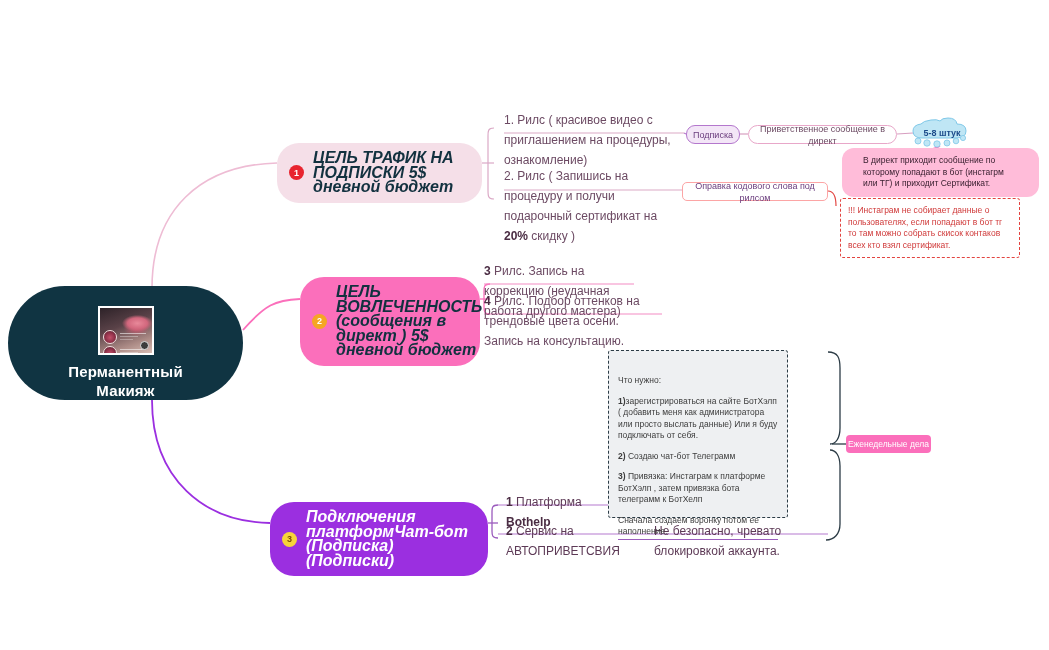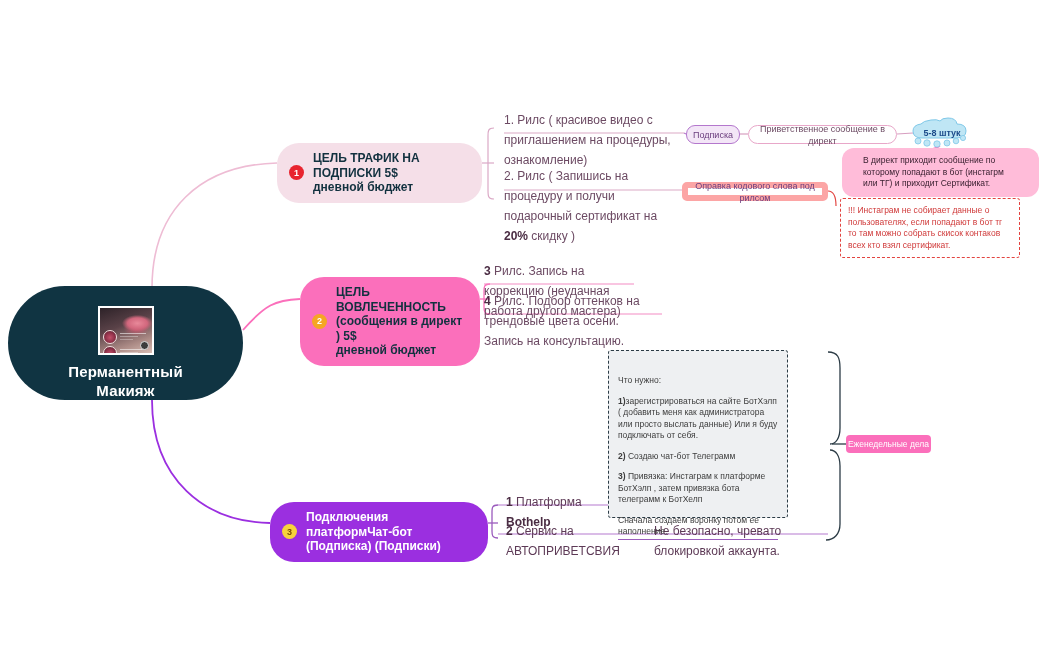--- a/index.html
+++ b/index.html
@@ -55,21 +55,21 @@
   
   .branch{
     position:absolute;box-sizing:border-box;display:flex;align-items:center;
     border-radius:22px;padding:8px 14px 8px 12px;
   }
   .badge{
     flex:0 0 auto;width:15px;height:15px;border-radius:50%;
     display:flex;align-items:center;justify-content:center;
     font-size:9px;font-weight:bold;color:#fff;margin-right:9px;
   }
-  .branch .txt{font-size:12px;line-height:14.5px;font-weight:bold;}
+  .branch .txt{font-size:16px;line-height:14.5px;font-weight:bold;font-style:italic;}
 
   #b1{left:277px;top:143px;width:205px;background:#f5dfe8;}
   #b1 .badge{background:#e8242f;}
   #b1 .txt{color:#12313f;}
   #b1 .txt .sub{font-weight:bold;}
 
   #b2{left:300px;top:277px;width:180px;background:#fb6fbb;border-radius:24px;}
   #b2 .badge{background:#f5a623;}
   #b2 .txt{color:#12313f;}
 
@@ -91,21 +91,21 @@
   #l6{left:506px;top:521px;width:160px;color:#5d3a56;}
   #l7{left:654px;top:521px;width:190px;color:#5d3a56;}
 
   
   .pill{
     position:absolute;box-sizing:border-box;display:flex;align-items:center;justify-content:center;
     font-size:9px;line-height:12px;text-align:center;border-radius:9px;
   }
   #p-sub{left:686px;top:125px;width:54px;height:19px;background:#f3e6f7;border:1px solid #b477cd;color:#6a3c7d;}
   #p-msg{left:748px;top:125px;width:149px;height:19px;background:#ffffff;border:1px solid #e8a7c9;color:#6c4a63;border-radius:10px;}
-  #p-code{left:682px;top:182px;width:146px;height:19px;background:#ffffff;border:6px solid #fca5a5;color:#6a3c7d;border-radius:5px;}
+  #p-code{left:682px;top:182px;width:146px;height:19px;background:#ffffff;border:1px solid #fca5a5;color:#6a3c7d;border-radius:5px;}
   #p-week{left:846px;top:435px;width:85px;height:18px;background:#fb6fbb;color:#ffffff;border-radius:4px;font-size:8.5px;}
 
   
   #p-cloud{
     position:absolute;left:911px;top:120px;width:62px;height:26px;
   }
   #p-cloud .cloudtxt{
     position:absolute;inset:0;display:flex;align-items:center;justify-content:center;
     font-size:9px;font-weight:bold;color:#1c4b8a;z-index:2;
   }

